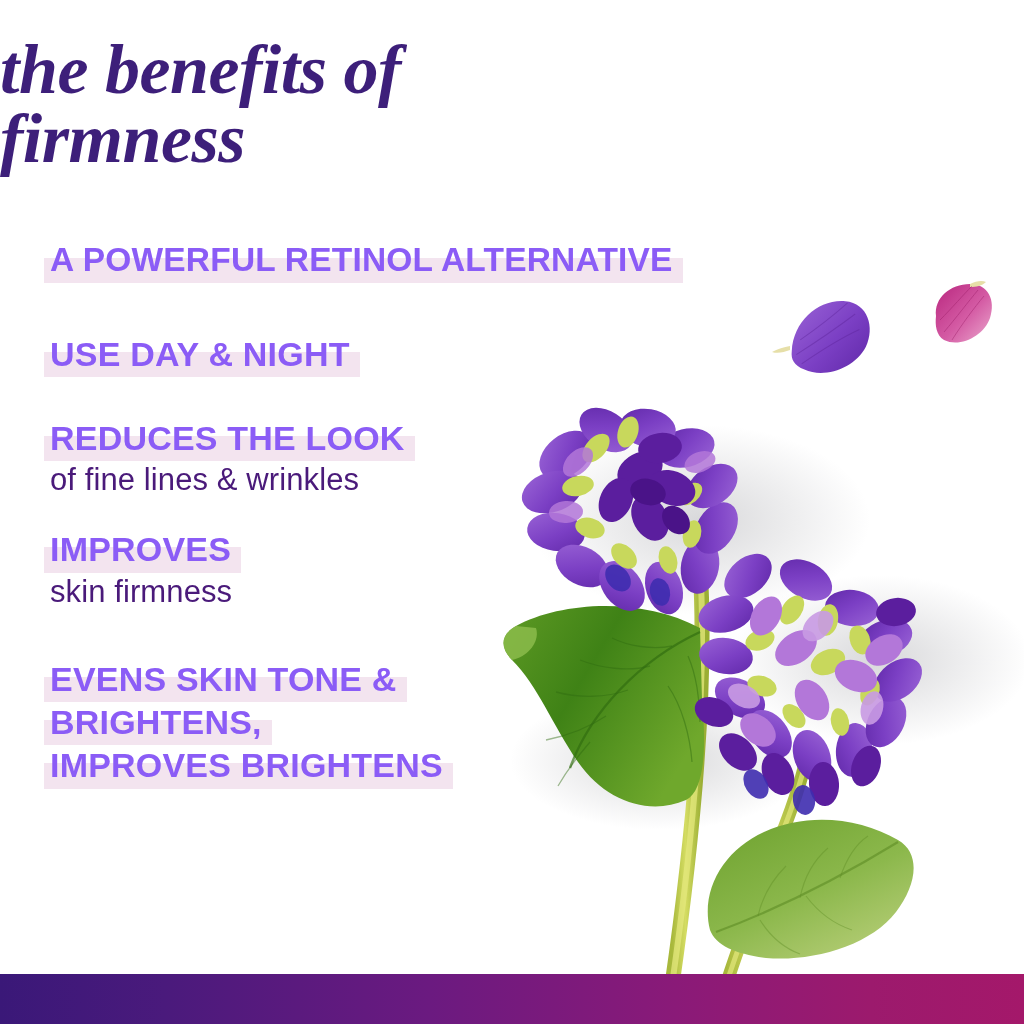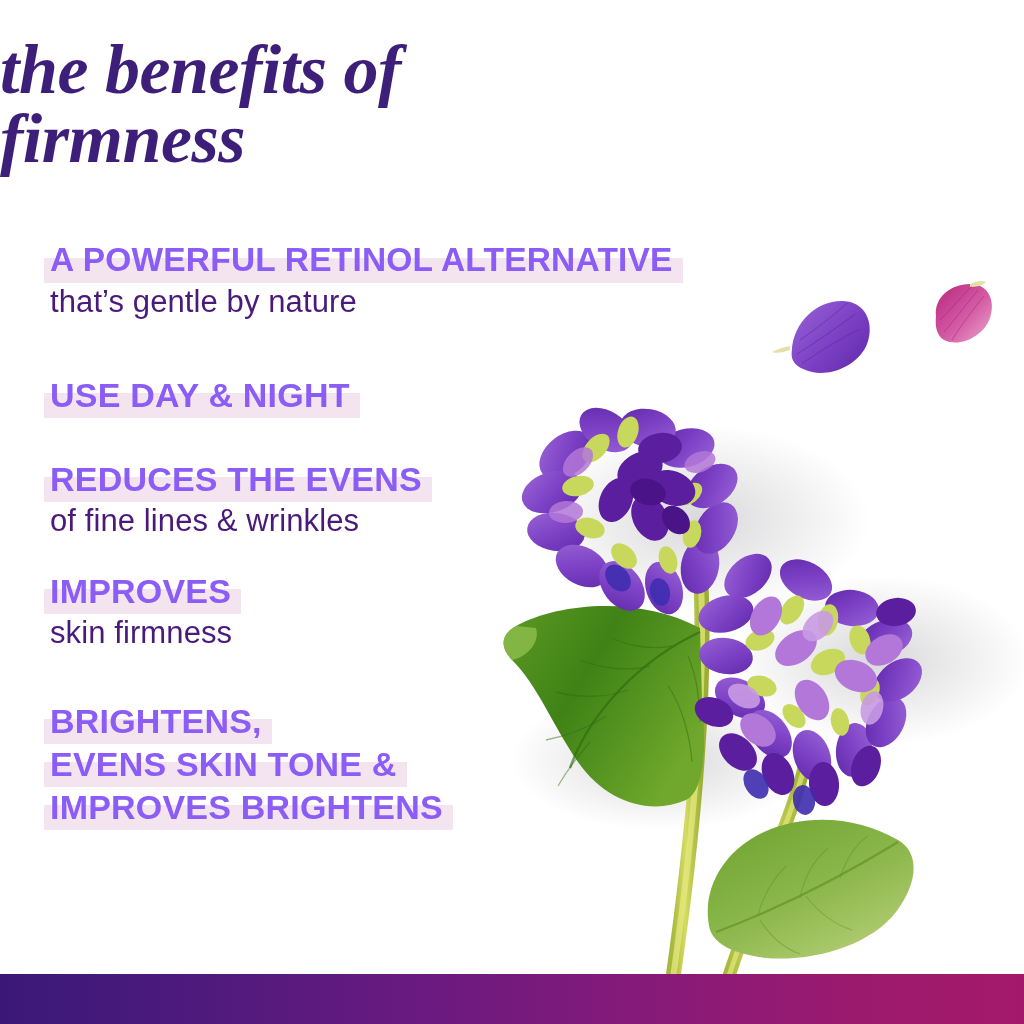--- a/index.html
+++ b/index.html
@@ -307,50 +307,49 @@
   <span class="tline">the benefits of</span>
   <span class="tline">firmness</span>
 </h1>
 
 <ul id="benefits" style="list-style:none;">
 
   <li class="benefit b0">
     <span class="hl-line">
       <span>A POWERFUL RETINOL ALTERNATIVE</span>
     </span>
-    <span class="sub-line">that’s gentle by nature</span>
   </li>
 
   <li class="benefit b1">
     <span class="hl-line">
       <span>USE DAY &amp; NIGHT</span>
     </span>
   </li>
 
   <li class="benefit b2">
     <span class="hl-line">
-      <span>REDUCES THE EVENS</span>
+      <span>REDUCES THE LOOK</span>
     </span>
     <span class="sub-line">of fine lines &amp; wrinkles</span>
   </li>
 
   <li class="benefit b3">
     <span class="hl-line">
       <span>IMPROVES</span>
     </span>
     <span class="sub-line">skin firmness</span>
   </li>
 
   <li class="benefit b4">
     <span class="hl-line">
+      <span>EVENS SKIN TONE &amp;</span>
+    </span>
+    <span class="hl-line">
       <span>BRIGHTENS,</span>
     </span>
     <span class="hl-line">
-      <span>EVENS SKIN TONE &amp;</span>
-    </span>
-    <span class="hl-line">
       <span>IMPROVES BRIGHTENS</span>
     </span>
   </li>
 
 </ul>
 
 <div id="bottom-bar"></div>
 
 </body></html>

